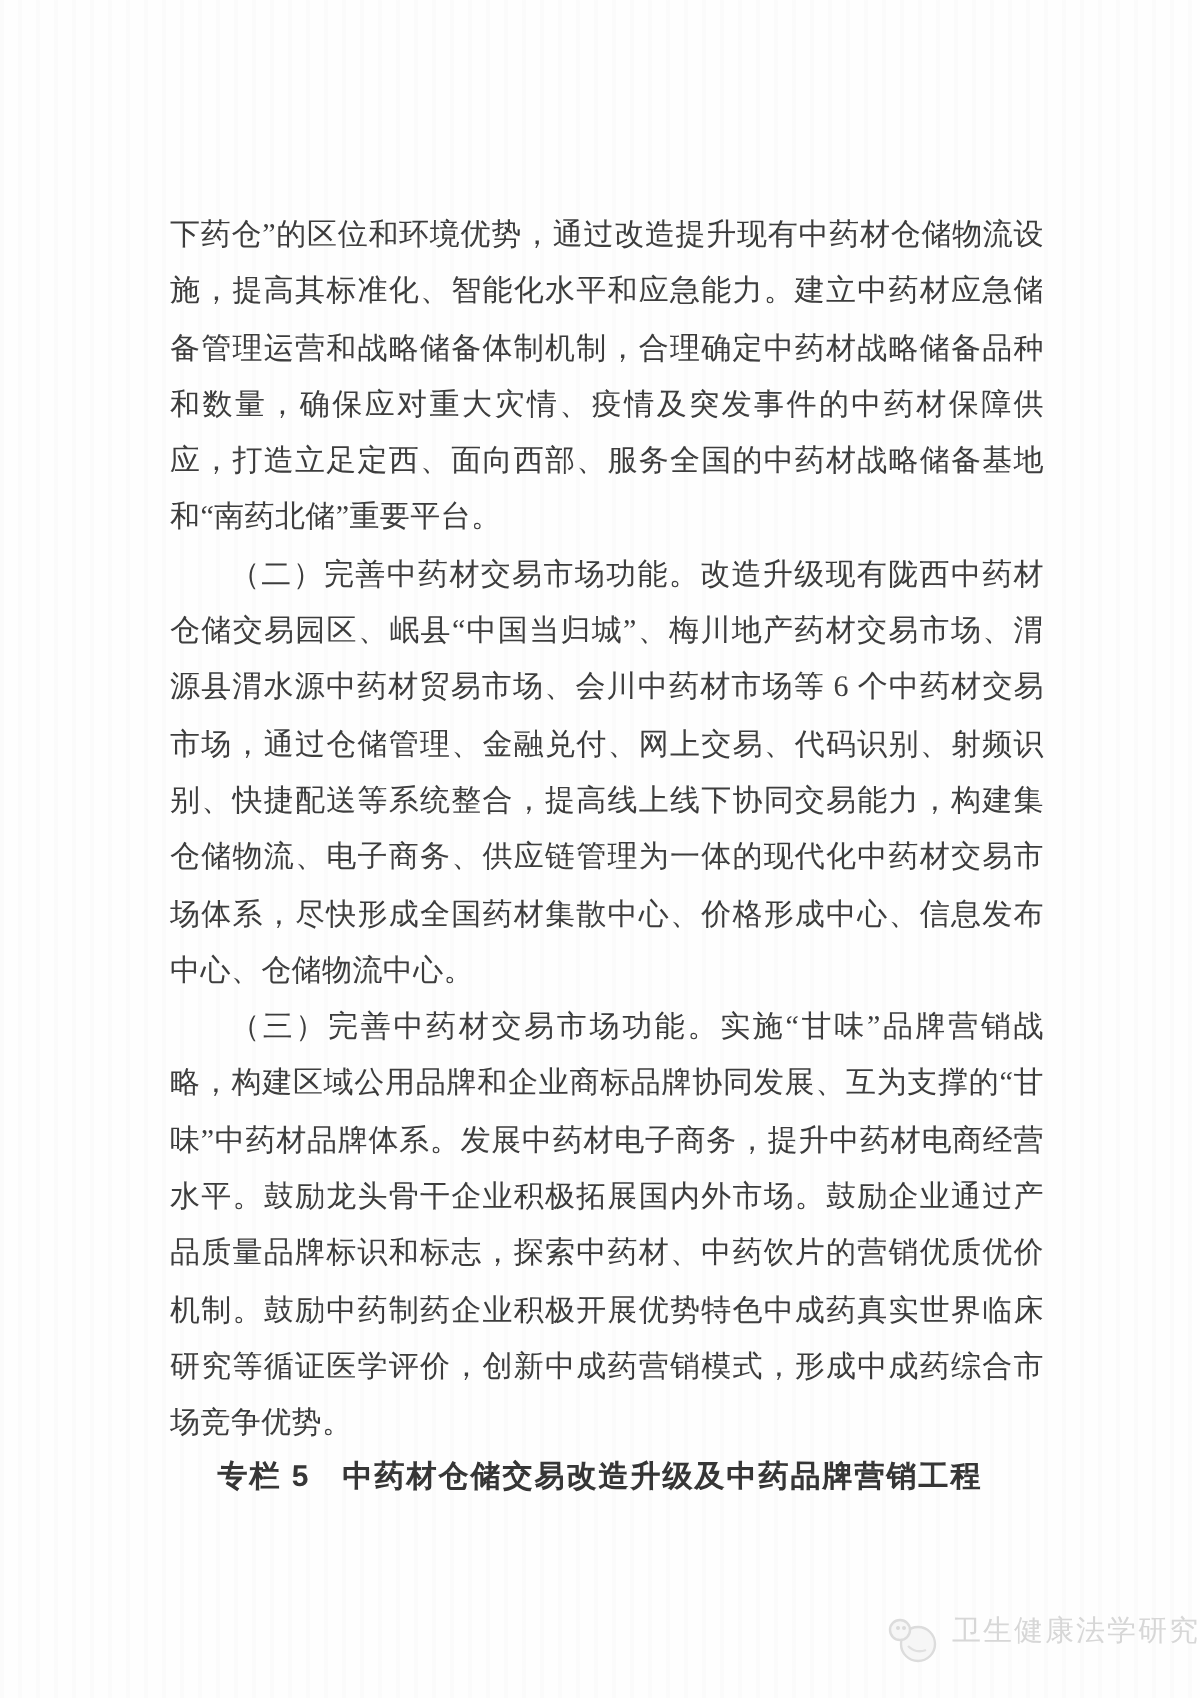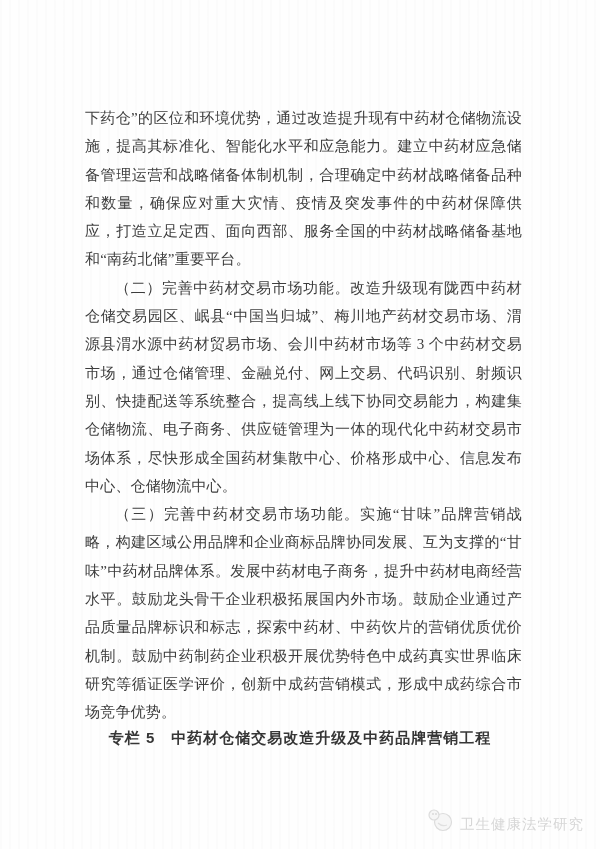--- a/index.html
+++ b/index.html
@@ -47,24 +47,24 @@
     width: 600px;
     text-align: center;
     font-family: "Liberation Sans", sans-serif;
     font-weight: bold;
     font-size: 15px;
     letter-spacing: 1px;
     color: #363636;
   }
   .watermark {
     position: absolute;
-    left: 426px;
+    left: 442px;
     top: 806px;
     display: flex;
-    align-items: flex-end;
+    align-items: flex-start;
     gap: 6px;
     color: #d7d7d7;
   }
   .wm-icon {
     display: inline-flex;
     width: 28px;
     height: 28px;
   }
   .wm-text {
     font-family: "Liberation Sans", sans-serif;
@@ -74,21 +74,21 @@
     white-space: nowrap;
   }
 </style>
 </head>
 <body>
 
 <div class="page">
 
   <div class="text-block">
     <p class="para"><span class="lead"></span><span>下药仓”的区位和环境优势，通过改造提升现有中药材仓储物流设施，提高其标准化、智能化水平和应急能力。建立中药材应急储备管理运营和战略储备体制机制，合理确定中药材战略储备品种和数量，确保应对重大灾情、疫情及突发事件的中药材保障供应，打造立足定西、面向西部、服务全国的中药材战略储备基地和“南药北储”重要平台。</span></p>
-    <p class="para indent"><span class="lead">（二）完善中药材交易市场功能。</span><span>改造升级现有陇西中药材仓储交易园区、岷县“中国当归城”、梅川地产药材交易市场、渭源县渭水源中药材贸易市场、会川中药材市场等 3 个中药材交易市场，通过仓储管理、金融兑付、网上交易、代码识别、射频识别、快捷配送等系统整合，提高线上线下协同交易能力，构建集仓储物流、电子商务、供应链管理为一体的现代化中药材交易市场体系，尽快形成全国药材集散中心、价格形成中心、信息发布中心、仓储物流中心。</span></p>
+    <p class="para indent"><span class="lead">（二）完善中药材交易市场功能。</span><span>改造升级现有陇西中药材仓储交易园区、岷县“中国当归城”、梅川地产药材交易市场、渭源县渭水源中药材贸易市场、会川中药材市场等 6 个中药材交易市场，通过仓储管理、金融兑付、网上交易、代码识别、射频识别、快捷配送等系统整合，提高线上线下协同交易能力，构建集仓储物流、电子商务、供应链管理为一体的现代化中药材交易市场体系，尽快形成全国药材集散中心、价格形成中心、信息发布中心、仓储物流中心。</span></p>
     <p class="para indent"><span class="lead">（三）完善中药材交易市场功能。</span><span>实施“甘味”品牌营销战略，构建区域公用品牌和企业商标品牌协同发展、互为支撑的“甘味”中药材品牌体系。发展中药材电子商务，提升中药材电商经营水平。鼓励龙头骨干企业积极拓展国内外市场。鼓励企业通过产品质量品牌标识和标志，探索中药材、中药饮片的营销优质优价机制。鼓励中药制药企业积极开展优势特色中成药真实世界临床研究等循证医学评价，创新中成药营销模式，形成中成药综合市场竞争优势。</span></p>
   </div>
 
   <div class="box-caption">专栏 5　中药材仓储交易改造升级及中药品牌营销工程</div>
 
   <div class="watermark">
     <span class="wm-icon">
       <svg viewBox="0 0 28 28" width="28" height="28" xmlns="http://www.w3.org/2000/svg">
         <circle cx="17" cy="16" r="8.5" fill="#f6f6f6" stroke="#dcdcdc" stroke-width="1.2"></circle>
         <circle cx="8" cy="9" r="5" fill="#f6f6f6" stroke="#dcdcdc" stroke-width="1.2"></circle>

